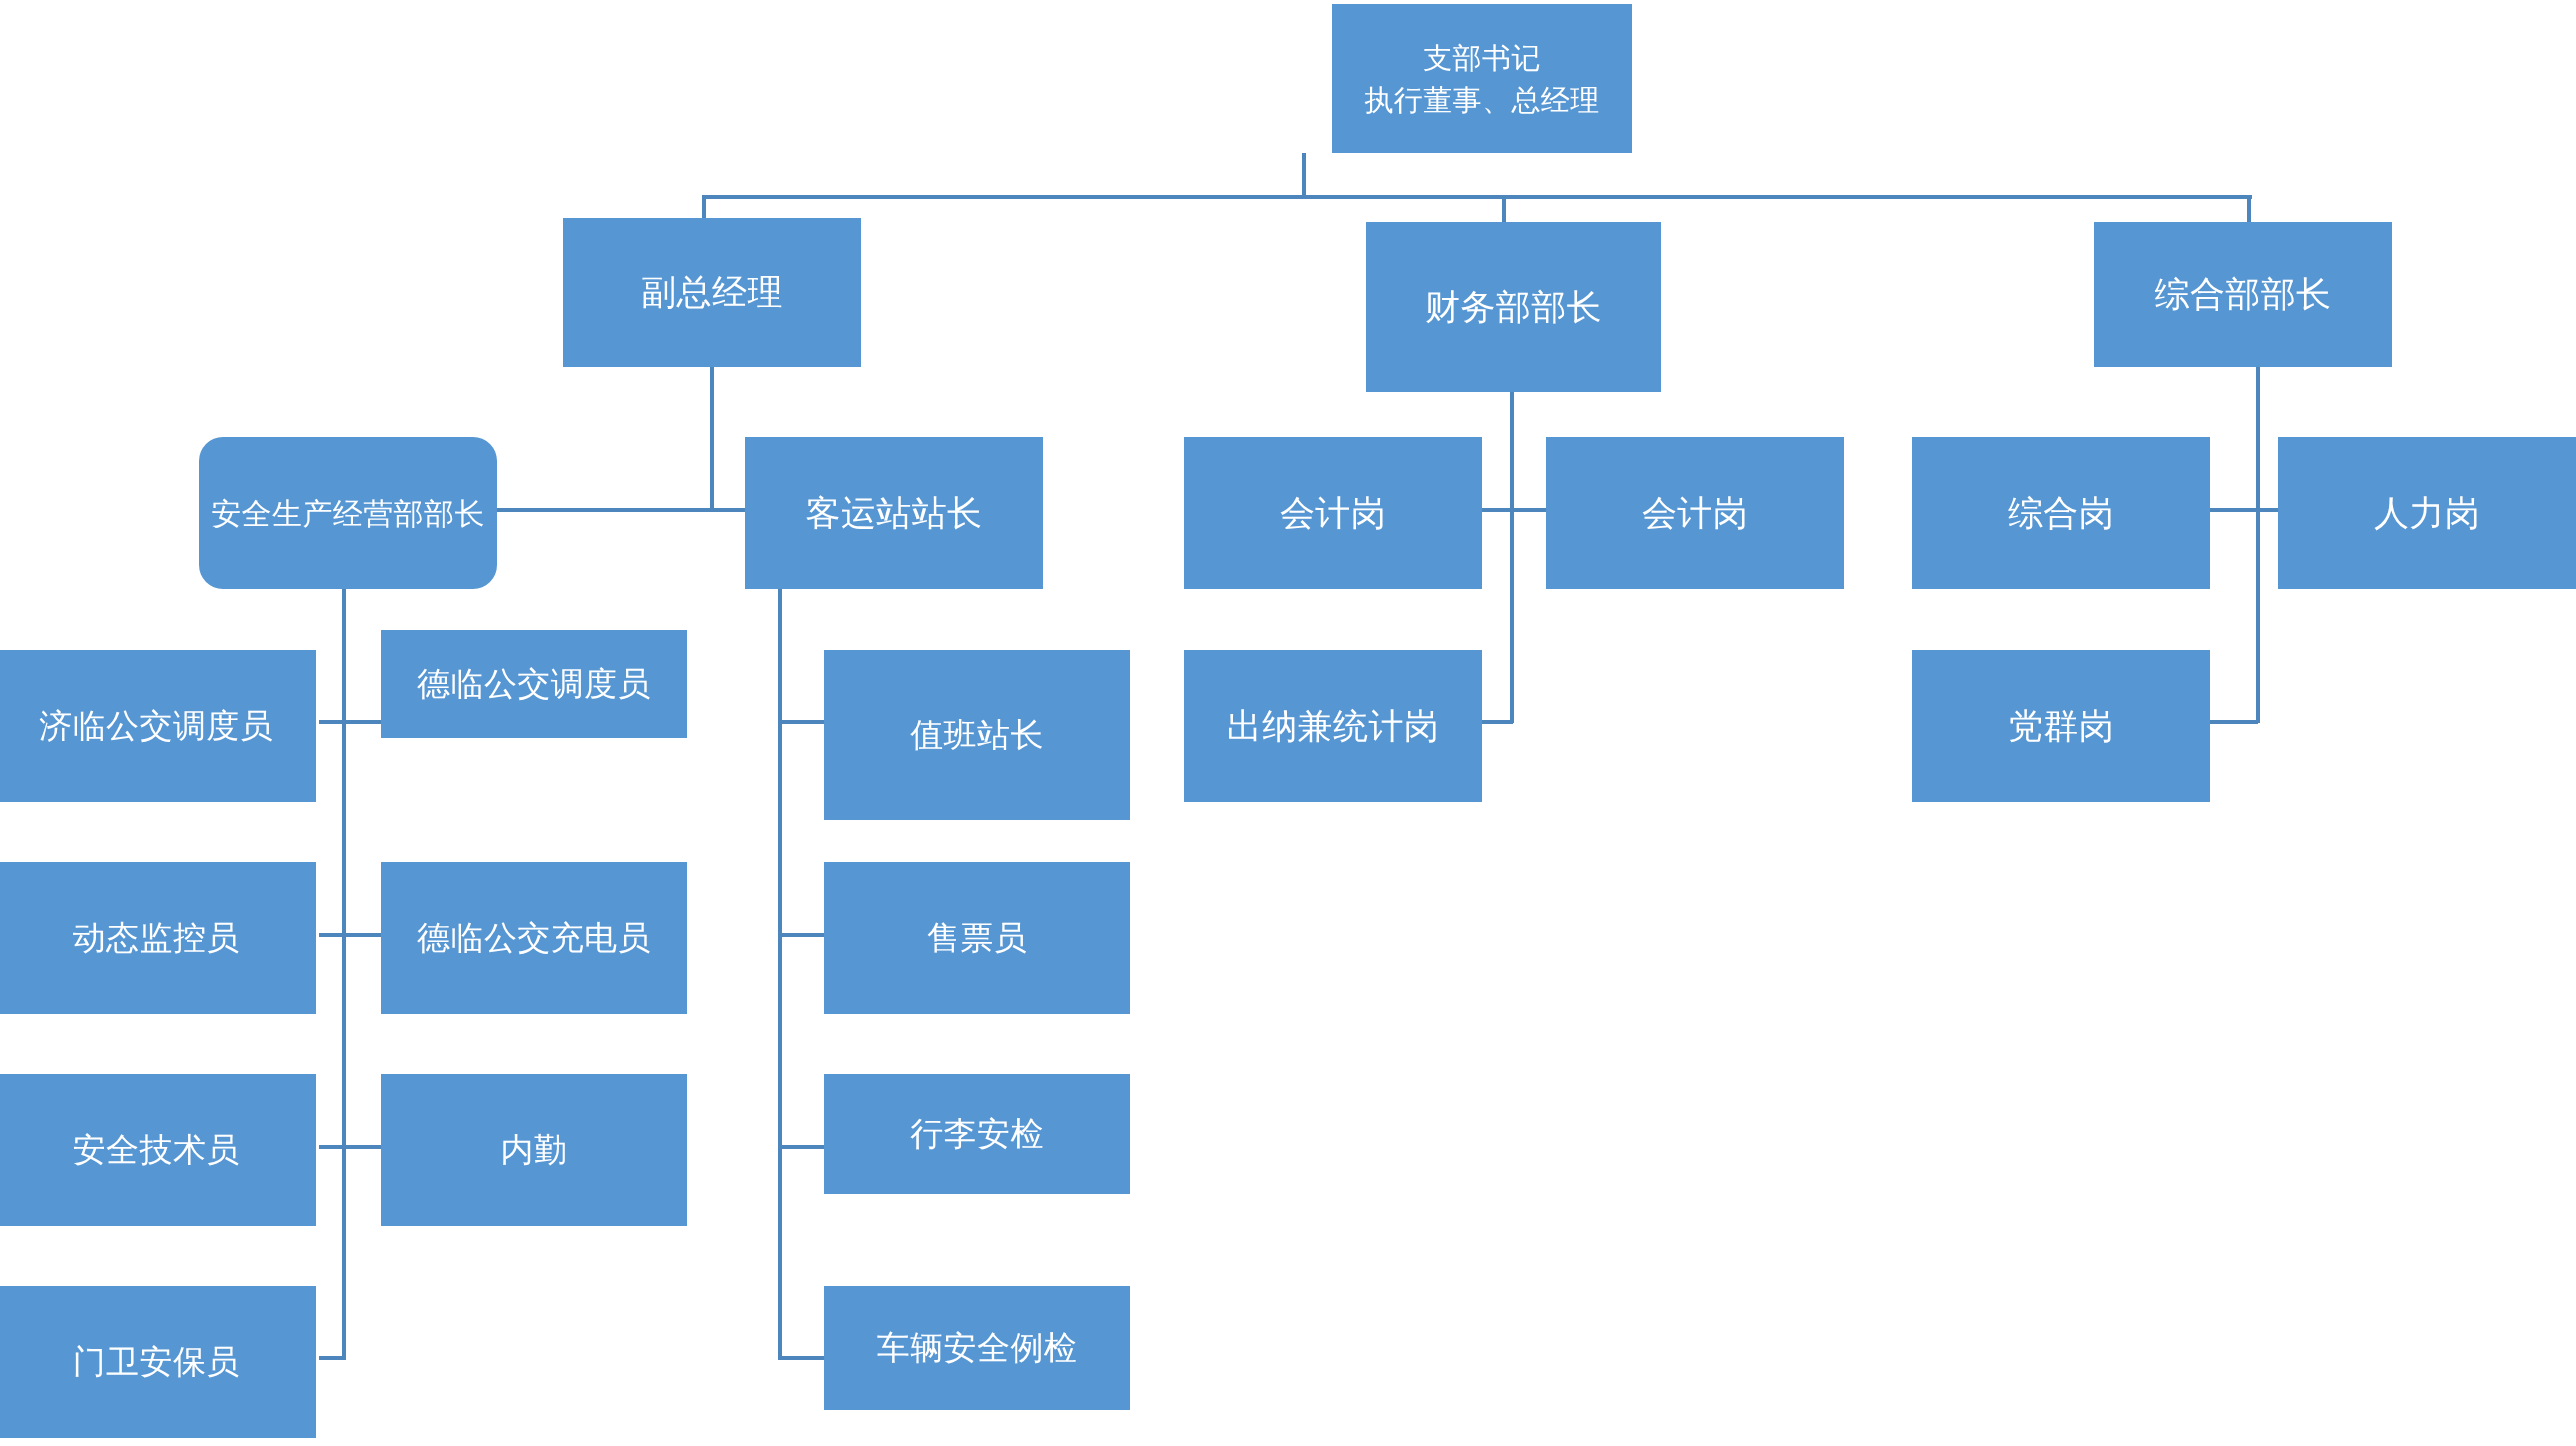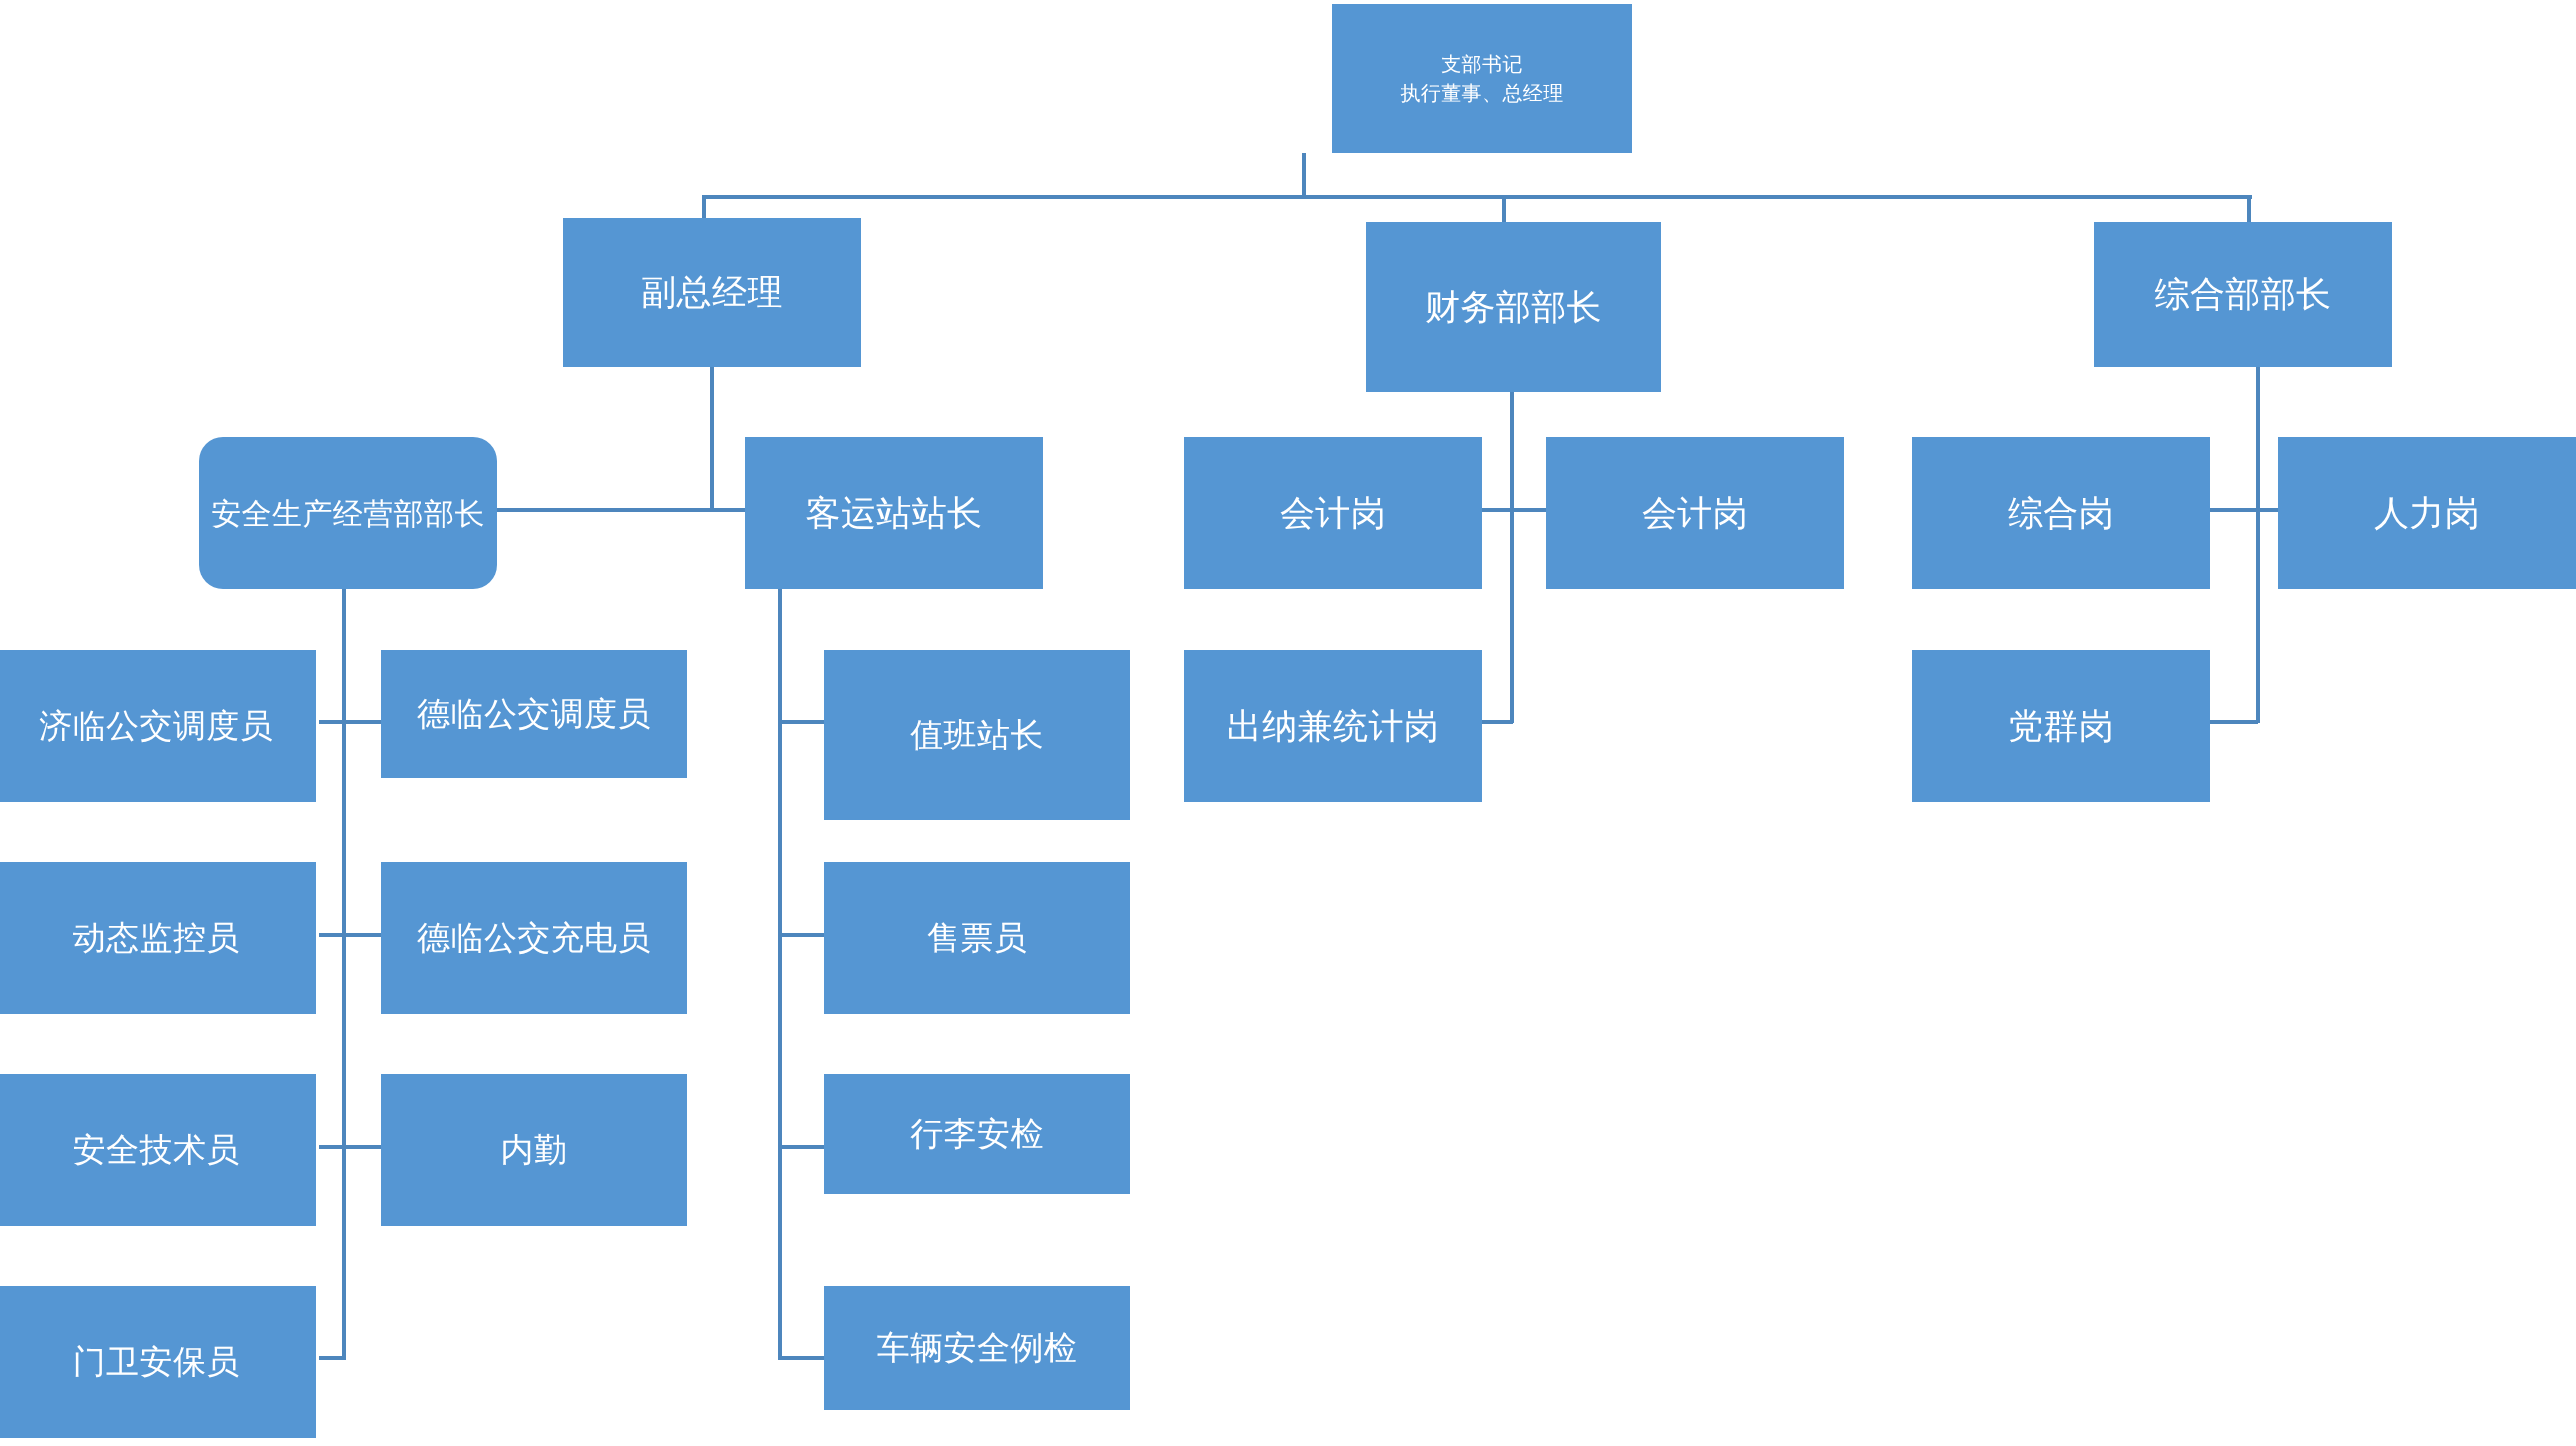--- a/index.html
+++ b/index.html
@@ -30,21 +30,21 @@
     z-index: 3;
     padding: 3.3px 6.6px;
     font-weight: 400;
     letter-spacing: 0.4px;
   }
   .node .lbl {
     display: block;
     width: 100%;
   }
   .node.root {
-    font-size: 20px;
+    font-size: 29px;
     line-height: 1.45;
   }
   .node.lvl2 { font-size: 35px; }
   .node.lvl3 { font-size: 35px; }
   .node.lvl3.wrap { font-size: 30px; line-height: 1.3; border-radius: 24px; }
   .node.leaf { font-size: 33px; }
 
   .conn {
     position: absolute;
     background: #4d86bd;
@@ -151,21 +151,21 @@
   <div class="node leaf" style="left:-3.3px; top:862px; width:319px; height:152px;">
     <span class="lbl">动态监控员</span>
   </div>
   <div class="node leaf" style="left:-3.3px; top:1074px; width:319px; height:152px;">
     <span class="lbl">安全技术员</span>
   </div>
   <div class="node leaf" style="left:-3.3px; top:1286px; width:319px; height:152px;">
     <span class="lbl">门卫安保员</span>
   </div>
 
-  <div class="node leaf" style="left:381px; top:650px; width:306px; height:128px;">
+  <div class="node leaf" style="left:381px; top:630px; width:306px; height:108px;">
     <span class="lbl">德临公交调度员</span>
   </div>
   <div class="node leaf" style="left:381px; top:862px; width:306px; height:152px;">
     <span class="lbl">德临公交充电员</span>
   </div>
   <div class="node leaf" style="left:381px; top:1074px; width:306px; height:152px;">
     <span class="lbl">内勤</span>
   </div>
 
   <div class="node leaf" style="left:824px; top:650px; width:306px; height:170px;">

